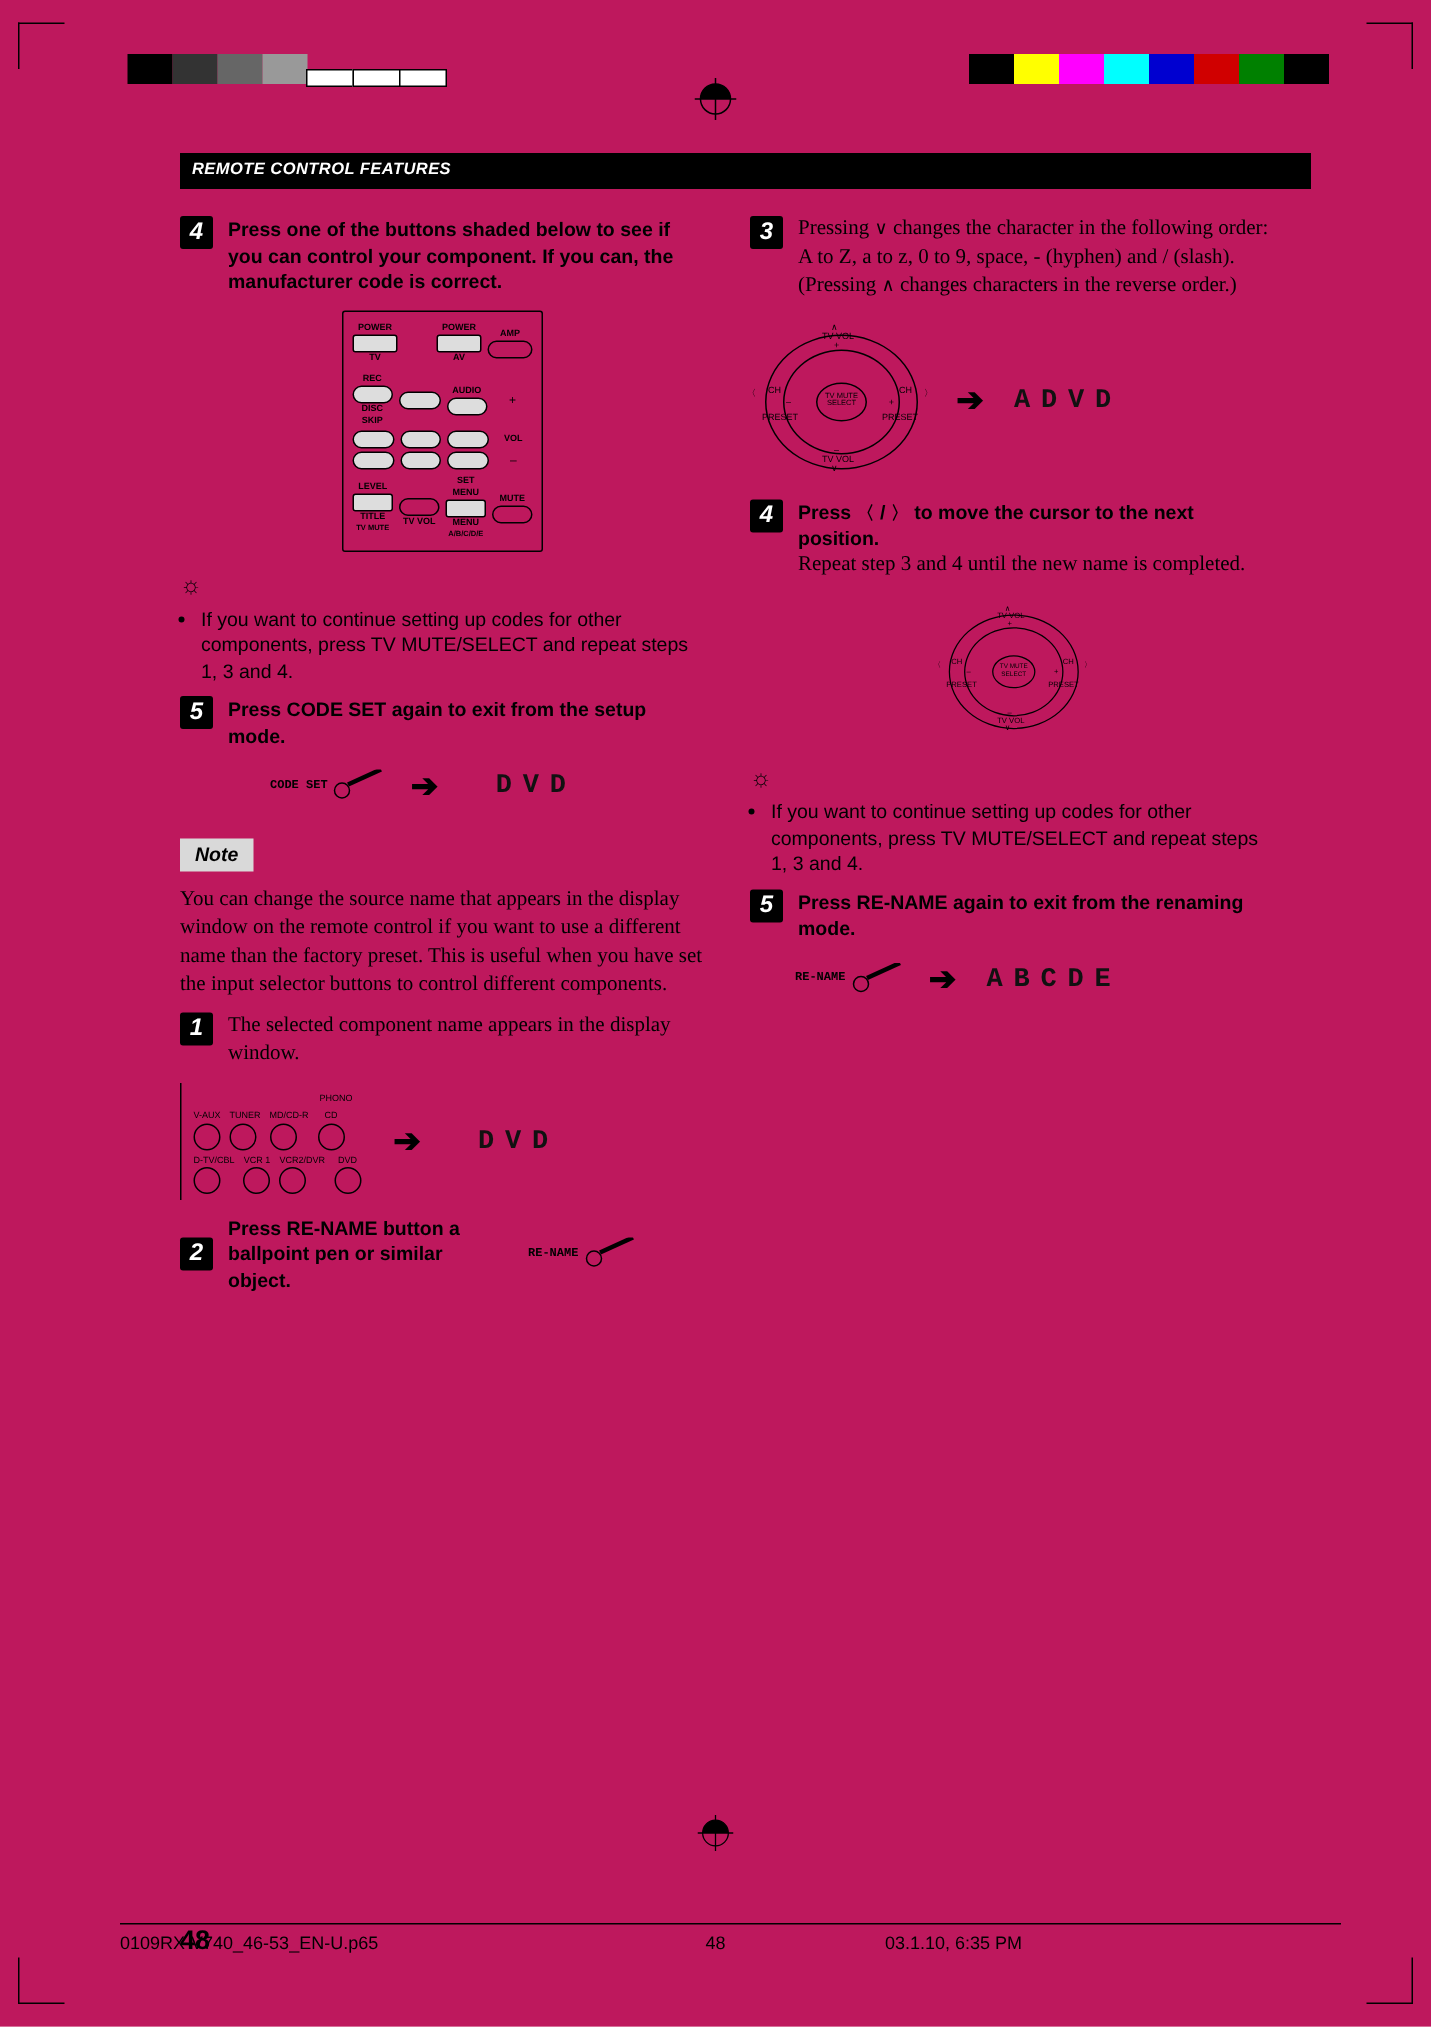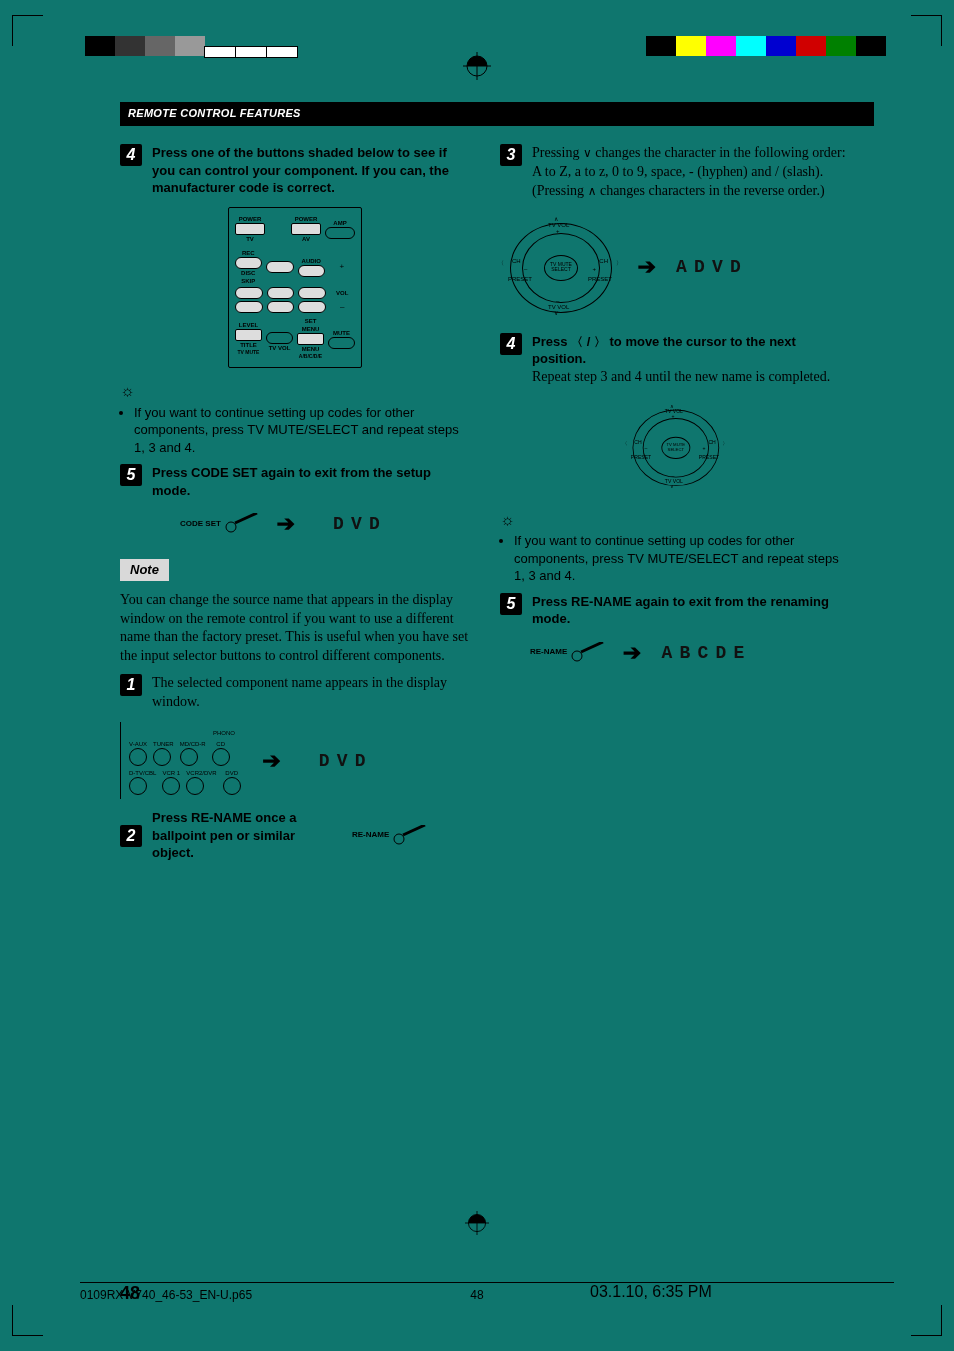--- a/index.html
+++ b/index.html
@@ -8,21 +8,21 @@
     font-family: "Times New Roman", Times, serif;
     font-size: 14px;
     color: #000;
     line-height: 1.35;
   }
   .outer {
     position: relative;
     width: 954px;
     height: 1351px;
     margin: 0 auto;
-    background: #0f766e;
+    background: #be185d;
   }
   .crop-tl, .crop-tr, .crop-bl, .crop-br {
     position: absolute;
     width: 30px; height: 30px;
   }
   .crop-tl { top: 15px; left: 12px; border-left: 1px solid #000; border-top: 1px solid #000; }
   .crop-tr { top: 15px; right: 12px; border-right: 1px solid #000; border-top: 1px solid #000; }
   .crop-bl { bottom: 15px; left: 12px; border-left: 1px solid #000; border-bottom: 1px solid #000; }
   .crop-br { bottom: 15px; right: 12px; border-right: 1px solid #000; border-bottom: 1px solid #000; }
 
@@ -196,21 +196,21 @@
   .dpad .center { position:absolute; top:38px; left:44px; width:34px; height:26px; border:1px solid #000; border-radius:50%; font-size:5px; text-align:center; line-height:1.1; padding-top:6px; box-sizing:border-box; font-family: Arial, sans-serif;}
   .dpad .cap { position:absolute; font-size:6px; font-family: Arial, sans-serif;}
 
   .pen {
     display:inline-flex;
     align-items:center;
     gap:2px;
     vertical-align:middle;
     font-size:16px;
   }
-  .pen-label { font-size:8px; font-weight:bold; font-family: Liberation Sans, sans-serif;}
+  .pen-label { font-size:8px; font-weight:bold; font-family: Liberation Mono, monospace;}
 
   .segcell {
     display:inline-block;
     width:18px;
     font-family: "Courier New", monospace;
     text-align:center;
   }
   .segcell.ghost { color:#ccc; }
   .segcell.on { color:#111; font-weight:700; }
 
@@ -247,21 +247,21 @@
     bottom: 48px;
     left: 50%; transform: translateX(-50%);
     font-family: Arial, sans-serif;
     font-size: 12px;
   }
   .footer-date {
     position:absolute;
     bottom: 48px;
     left: 590px;
     font-family: Arial, sans-serif;
-    font-size: 16px;
+    font-size: 12px;
   }
   .glyph { font-family: Arial, sans-serif; font-size: 12px; vertical-align: 0; }
 </style>
 </head>
 <body>
 
 <div class="outer">
   <div class="crop-tl"></div>
   <div class="crop-tr"></div>
   <div class="crop-bl"></div>
@@ -475,21 +475,21 @@
           </div>
           <span class="arrow">➔</span>
           <span class="display-strip">
             <span class="segcell ghost"></span><span class="segcell on">D</span><span class="segcell on">V</span><span class="segcell on">D</span><span class="segcell ghost"></span>
           </span>
         </div>
 
         <div class="step" style="align-items:center">
           <div class="step-num">2</div>
           <div class="step-body" style="display:flex; align-items:center; gap:30px">
-            <div class="step-title" style="max-width:170px">Press RE-NAME once a ballpoint pen or similar object.</div>
+            <div class="step-title" style="max-width:170px">Press RE-NAME button a ballpoint pen or similar object.</div>
             <span class="pen">
               <span class="pen-label">RE-NAME</span>
               <svg width="36" height="22">
                   <circle cx="8" cy="14" r="5" fill="none" stroke="#000"></circle>
                   <line x1="12" y1="10" x2="34" y2="0" stroke="#000" stroke-width="3"></line>
                 </svg>
             </span>
           </div>
         </div>
       </div>

